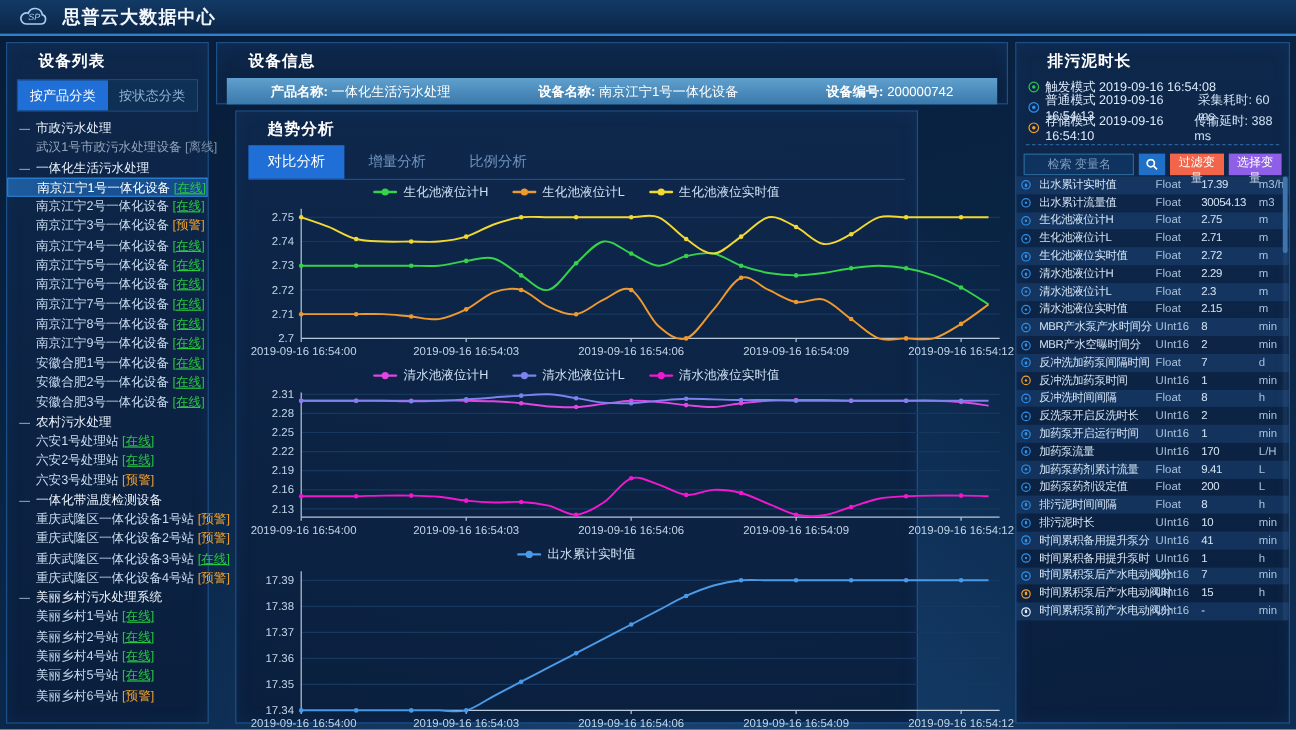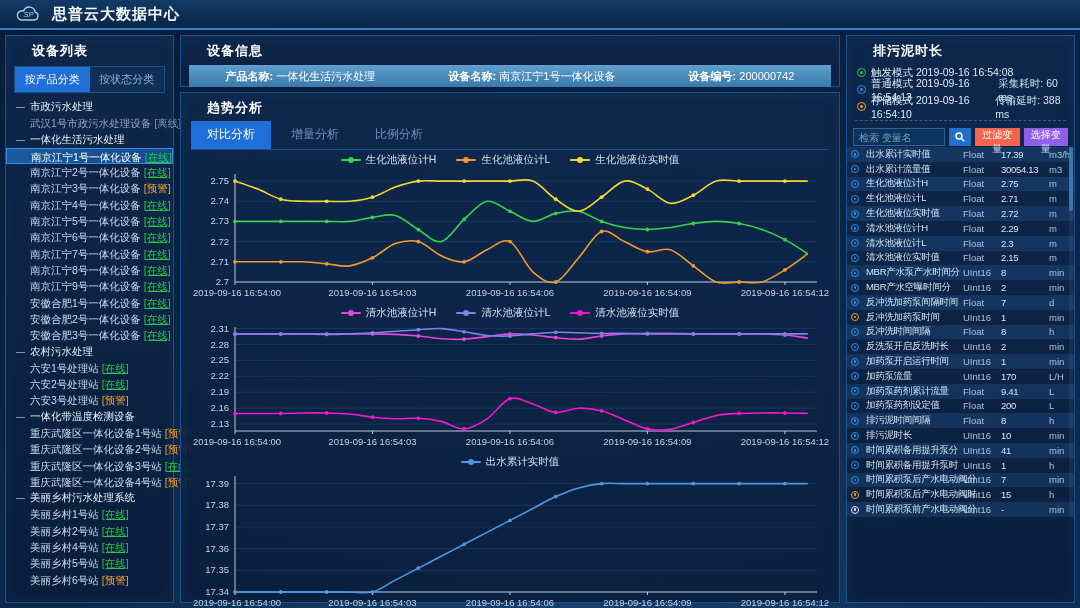--- a/index.html
+++ b/index.html
@@ -33,40 +33,40 @@
   .tree-group .mi { color:#bcd2e8; font-size:9px; }
   .tree-item { padding-left:24px; height:16.3px; line-height:16.3px; white-space:nowrap; color:#c9dcf2; }
   .tree-item.selected { background:linear-gradient(90deg,#1c5b9d,#14498a); border:1px solid #2f8fe8; color:#ffffff; }
   .st-on { color:#28c840;text-decoration:underline; } .st-off { color:#7f93aa; } .st-warn { color:#f0a02c; }
   .tree-item.off { color:#92a5bc; }
   
   #devinfo { left:180px; top:35px; width:660px; height:52px; }
   .info-bar { margin:1px 8px 0; height:22px; background:linear-gradient(#5fa0ce,#3a79ab);
     display:flex; align-items:center; justify-content:space-around; font-size:11px; color:#ffffff; }
   .info-bar b { font-weight:bold; }
-  #trend { left:180px; top:92px; width:660px; height:511px; }
+  #trend { left:196px; top:92px; width:569px; height:511px; }
   .tr-tabs { display:flex; gap:4px; margin:0 10px; border-bottom:1px solid #1d4f88; }
   .tr-tab { font-size:12px; padding:5px 16px 6px; color:#6f93bd; cursor:pointer; }
   .tr-tab.active { background:#1f6fd6; color:#fff; }
   .ch-block { padding:0 8px; }
   .ch-legend { display:flex; justify-content:center; align-items:center; gap:20px; height:16px; margin-top:2px; font-size:10.5px; color:#cfe0f2; }
   .lg-item { display:flex; align-items:center; gap:5px; cursor:pointer; }
   .lg-mark { position:relative; width:20px; height:8px; }
   .lg-mark .ln { position:absolute; left:0; right:0; top:3px; height:2px; border-radius:1px; }
   .lg-mark .dt { position:absolute; left:7px; top:1px; width:6px; height:6px; border-radius:50%; }
   
   #rt { left:846px; top:35px; width:229px; height:568px; }
   .mode-row { display:flex; align-items:center; gap:5px; padding:0 10px; height:17px; font-size:10.5px; color:#dceafa; }
   .mode-row .ext { margin-left:auto; color:#cfe0f2; }
   .ring { width:9px; height:9px; border-radius:50%; border:1.5px solid; display:flex; align-items:center; justify-content:center; flex:0 0 auto; }
   .ring i { width:3px; height:3px; border-radius:50%; display:block; }
   .dotted { border-bottom:1px dashed #2a5f9e; margin:5px 8px 6px; }
   .search-row { display:flex; align-items:center; gap:4px; padding:0 6px; height:20px; }
   .search-row input { width:92px; height:18px; background:#0d335e; border:1px solid #2a6496; color:#cfe0f2;
-    font-size:10px; padding:0 5px; outline:none; font-family:inherit; }
+    font-size:10px; padding:0 19px; outline:none; font-family:inherit;text-align:right; }
   .search-row input::placeholder { color:#7f9cc0; }
   .btn { height:18px; border:none; color:#fff; font-size:10px; cursor:pointer; font-family:inherit; padding:0 6px; }
   .btn-search { width:24px; background:#2070c8; display:flex; align-items:center; justify-content:center; }
   .rt-grid { display:grid; grid-template-columns:15px 97px 38px 48px 1fr; align-items:center; padding:0 4px; }
   .rt-head { height:16px; margin-top:6px; font-size:9.5px; font-weight:bold; color:#8fb5dc; border-bottom:1px solid #2a5f9e; }
   #rt-rows { position:relative; }
   .rt-row { height:14.8px; font-size:9.5px; letter-spacing:-0.3px; white-space:nowrap; color:#d4e4f4; cursor:pointer; }
   .rt-row.hl { background:rgba(40,92,156,.30); }
   .rt-row .ty,.rt-row .un { color:#a9c2dc; letter-spacing:0; }
   .rt-row .ring { width:8px; height:8px; border-width:1.2px; }

